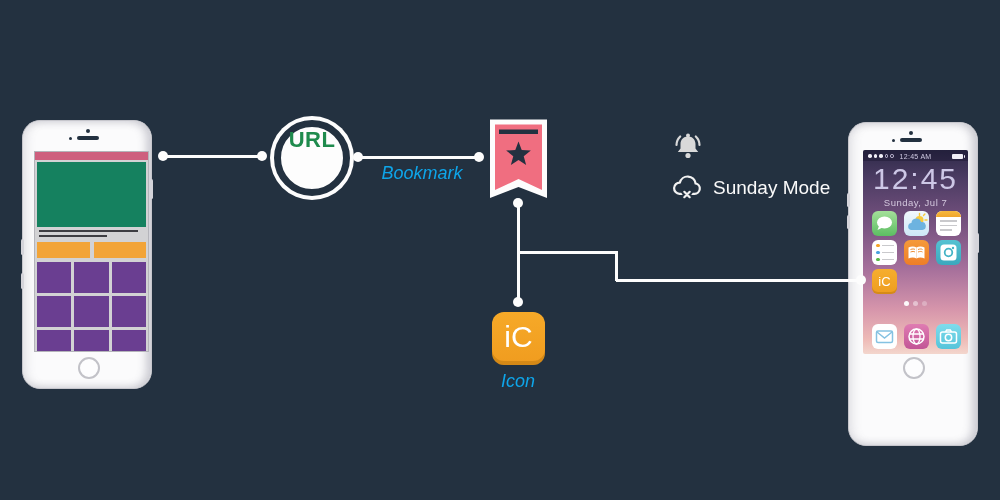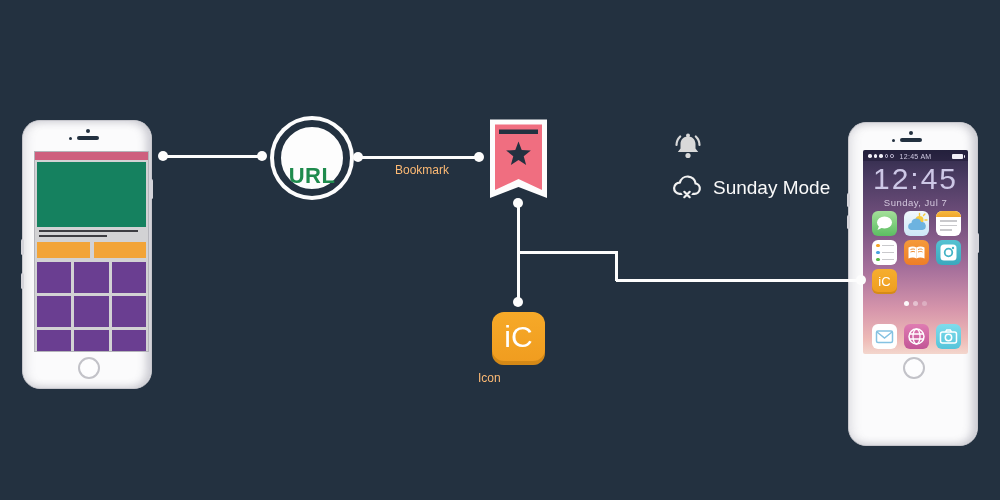--- a/index.html
+++ b/index.html
@@ -57,25 +57,25 @@
   .ic-app { background:linear-gradient(#f6ae2e,#ee9d1f); color:#fff; font-size:13px; text-align:center; line-height:25px; box-shadow:inset 0 -2px 0 rgba(140,85,0,.25); }
 
   
   .big-ic { position:absolute; left:492px; top:312px; width:53px; height:53px; border-radius:12px;
             background:linear-gradient(#f6a928,#f09c1f); box-shadow:inset 0 -4px 0 rgba(140,85,0,.28);
             color:#fff; font-size:30px; text-align:center; line-height:50px; z-index:4; }
 
   
   .url-outer { position:absolute; left:270px; top:116px; width:84px; height:84px; border-radius:50%; background:#fdfdfd; z-index:4; }
   .url-inner { position:absolute; inset:4px; border-radius:50%; border:7px solid #233140; background:#fdfdfd;
-               display:flex; align-items:flex-end; justify-content:center; }
+               display:flex; align-items:flex-start; justify-content:center; }
   .url-text { color:#1f8b4d; font-size:22px; font-weight:600; letter-spacing:.5px; }
 
   
-  .lbl { position:absolute; color:#fdba74; font-size:12px; z-index:4; }
+  .lbl { position:absolute; color:#0ea5e9; font-size:18px; z-index:4;font-style:italic; }
 
   .feature-row { position:absolute; display:flex; align-items:center; gap:9px; z-index:4; }
   .feature-label { color:#fafafa; font-size:19px; }
 
   .bookmark-wrap { position:absolute; left:488px; top:117px; z-index:4; }
 </style>
 </head>
 <body>
 
 <div class="canvas">
@@ -142,21 +142,21 @@
       <path d="M2,2.5 H59 V81 L30.5,70 L2,81 Z" fill="#fdfdfd"></path>
       <path d="M7,7.5 H54 V73 L30.5,62 L7,73 Z" fill="#f06e80"></path>
       <rect x="11" y="12.5" width="39" height="4.5" fill="#233140"></rect>
       <polygon fill="#233140" points="30.5,24.5 33.73,33.05 42.86,33.48 35.73,39.2 38.14,48.02 30.5,43 22.86,48.02 25.27,39.2 18.14,33.48 27.27,33.05"></polygon>
     </svg>
   </div>
 
   <div class="big-ic">
     <span>iC</span>
   </div>
-  <div class="lbl" style="left:478px; top:371px; width:80px; text-align:left;">Icon</div>
+  <div class="lbl" style="left:478px; top:371px; width:80px; text-align:center;">Icon</div>
 
   <div class="feature-row" style="left:672px; top:131px;">
     <svg width="32" height="32" viewBox="0 0 30 32">
       <path d="M3.5,14 A12,12 0 0 1 7.2,5.5" stroke="#d9d9d9" stroke-width="2.2" fill="none" stroke-linecap="round"></path>
       <path d="M26.5,14 A12,12 0 0 0 22.8,5.5" stroke="#d9d9d9" stroke-width="2.2" fill="none" stroke-linecap="round"></path>
       <circle cx="15" cy="4.5" r="2" fill="#d9d9d9"></circle>
       <path d="M15,5.5 C10.3,5.5 7.5,9 7.5,13 L7.5,17.5 L4.8,21 L25.2,21 L22.5,17.5 L22.5,13 C22.5,9 19.7,5.5 15,5.5 Z" fill="#d9d9d9"></path>
       <circle cx="15" cy="24.5" r="2.6" fill="#d9d9d9"></circle>
     </svg>
   </div>

